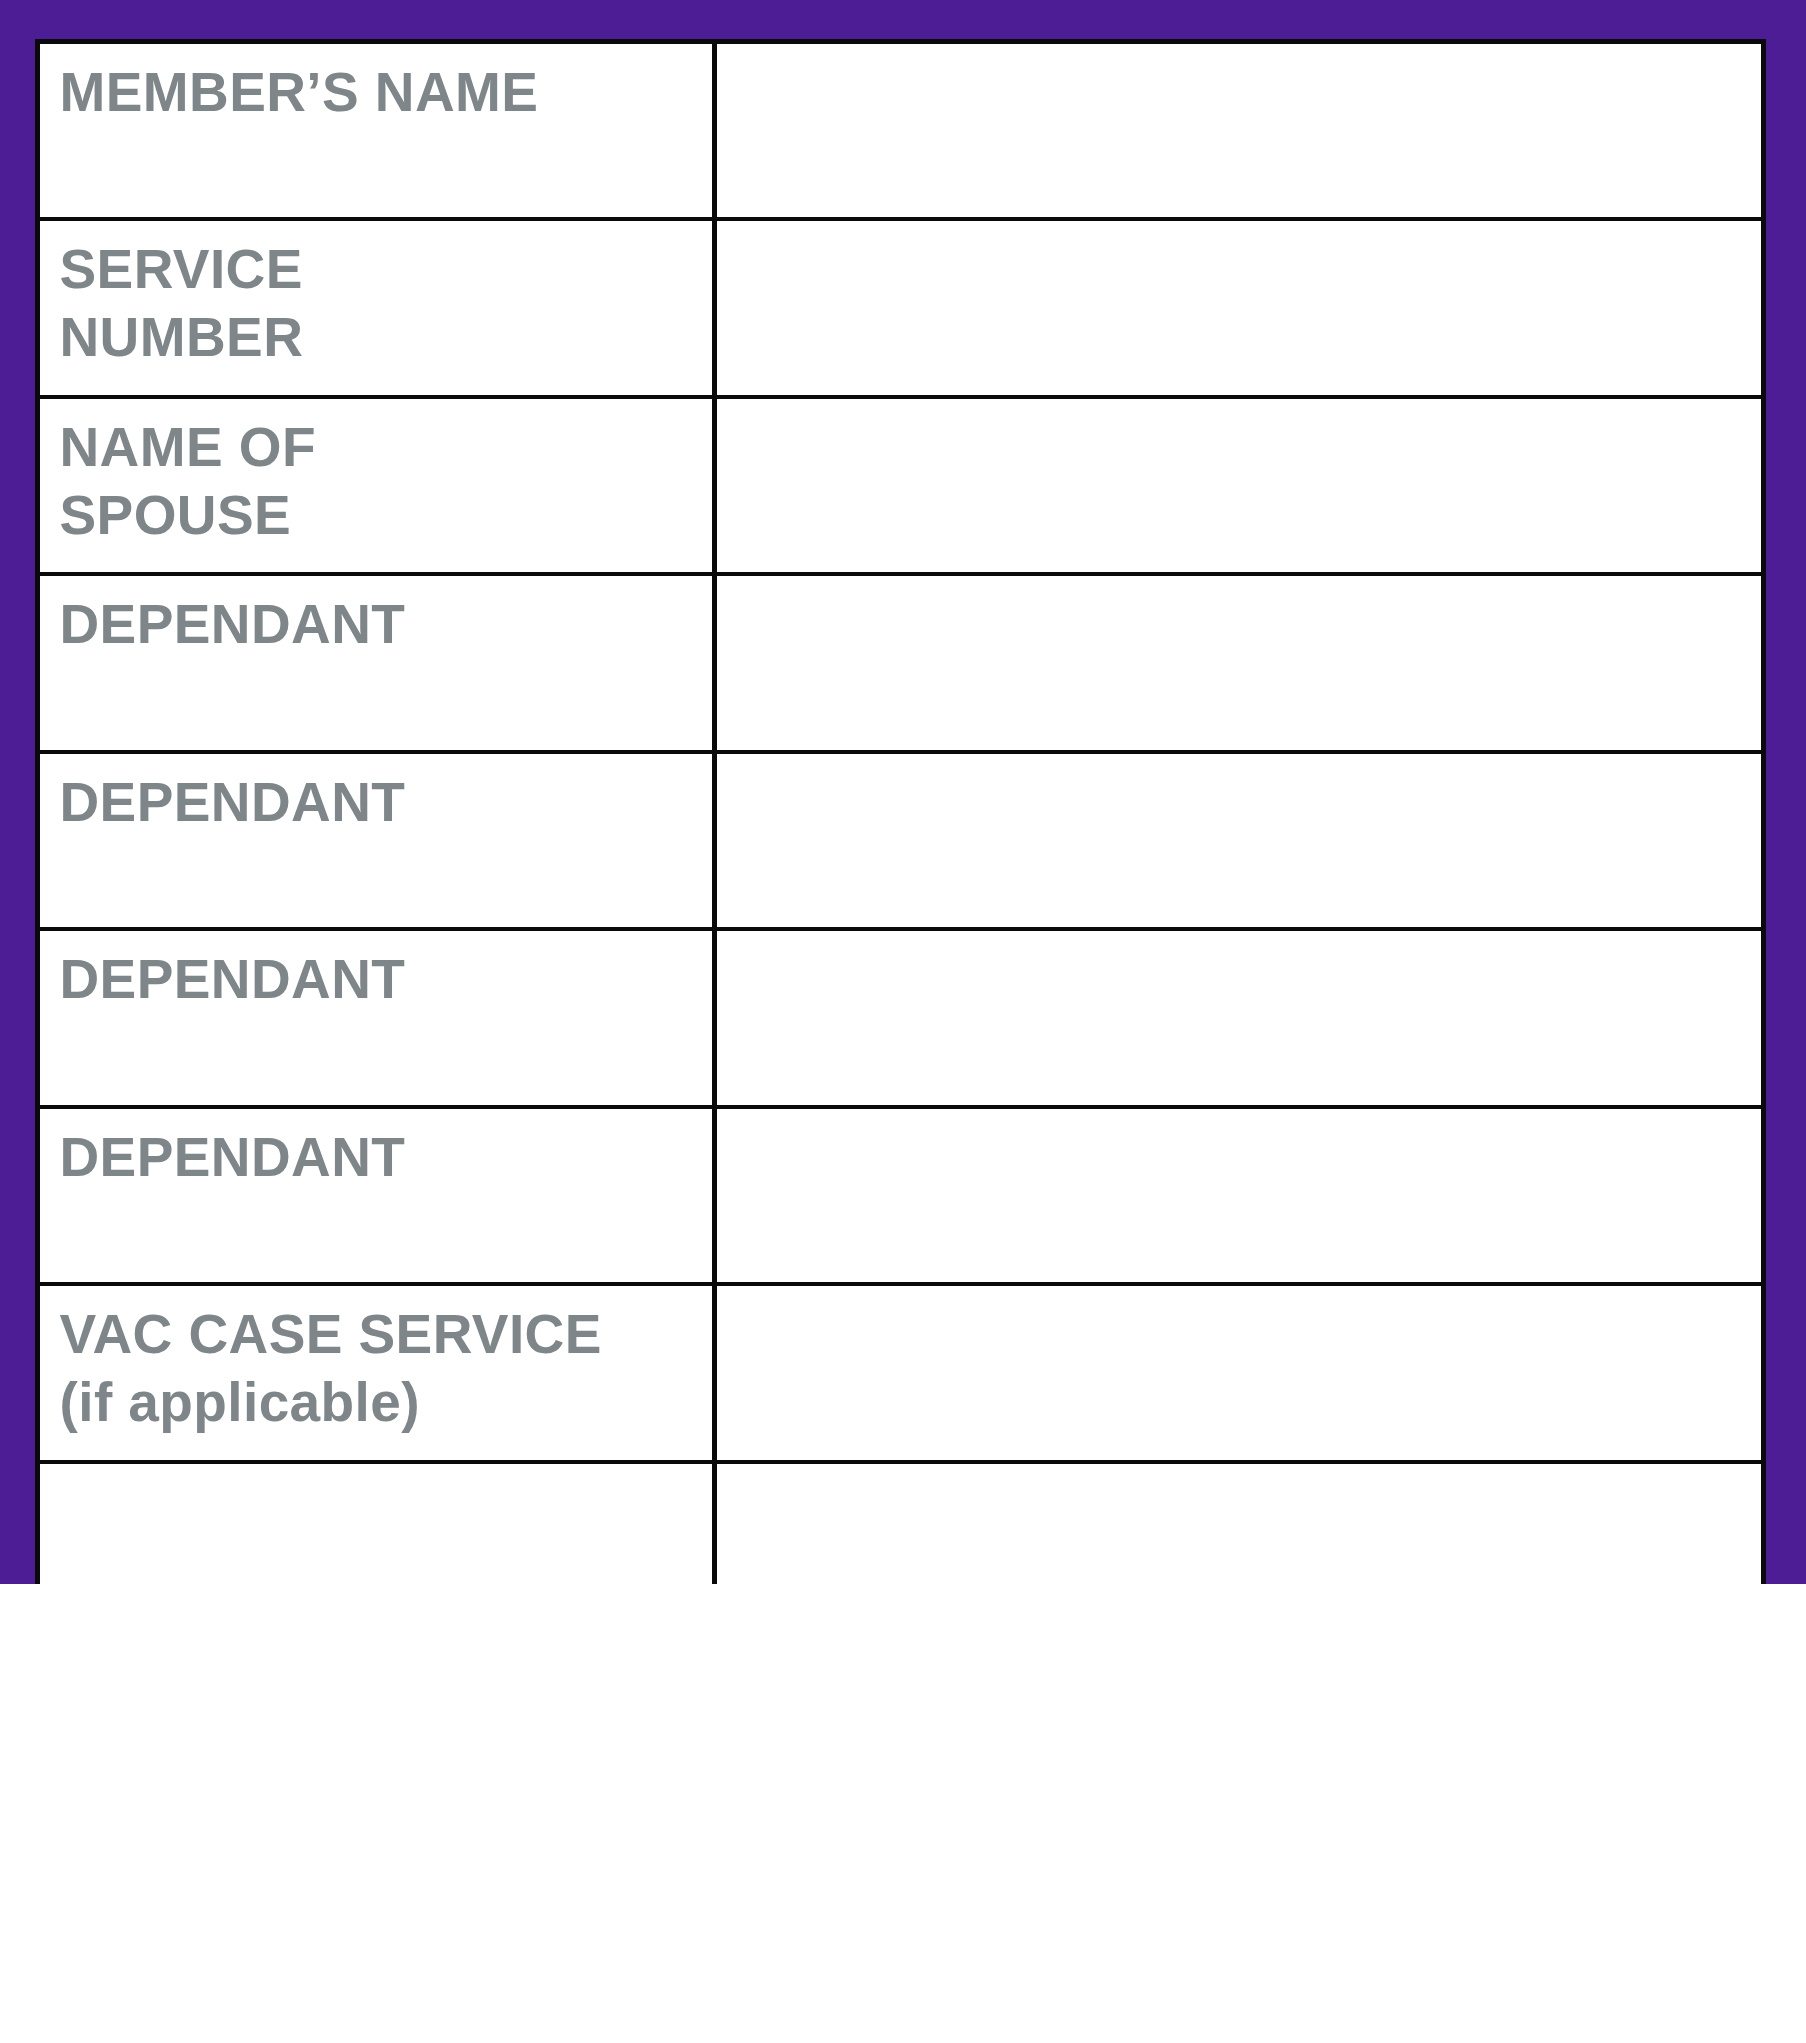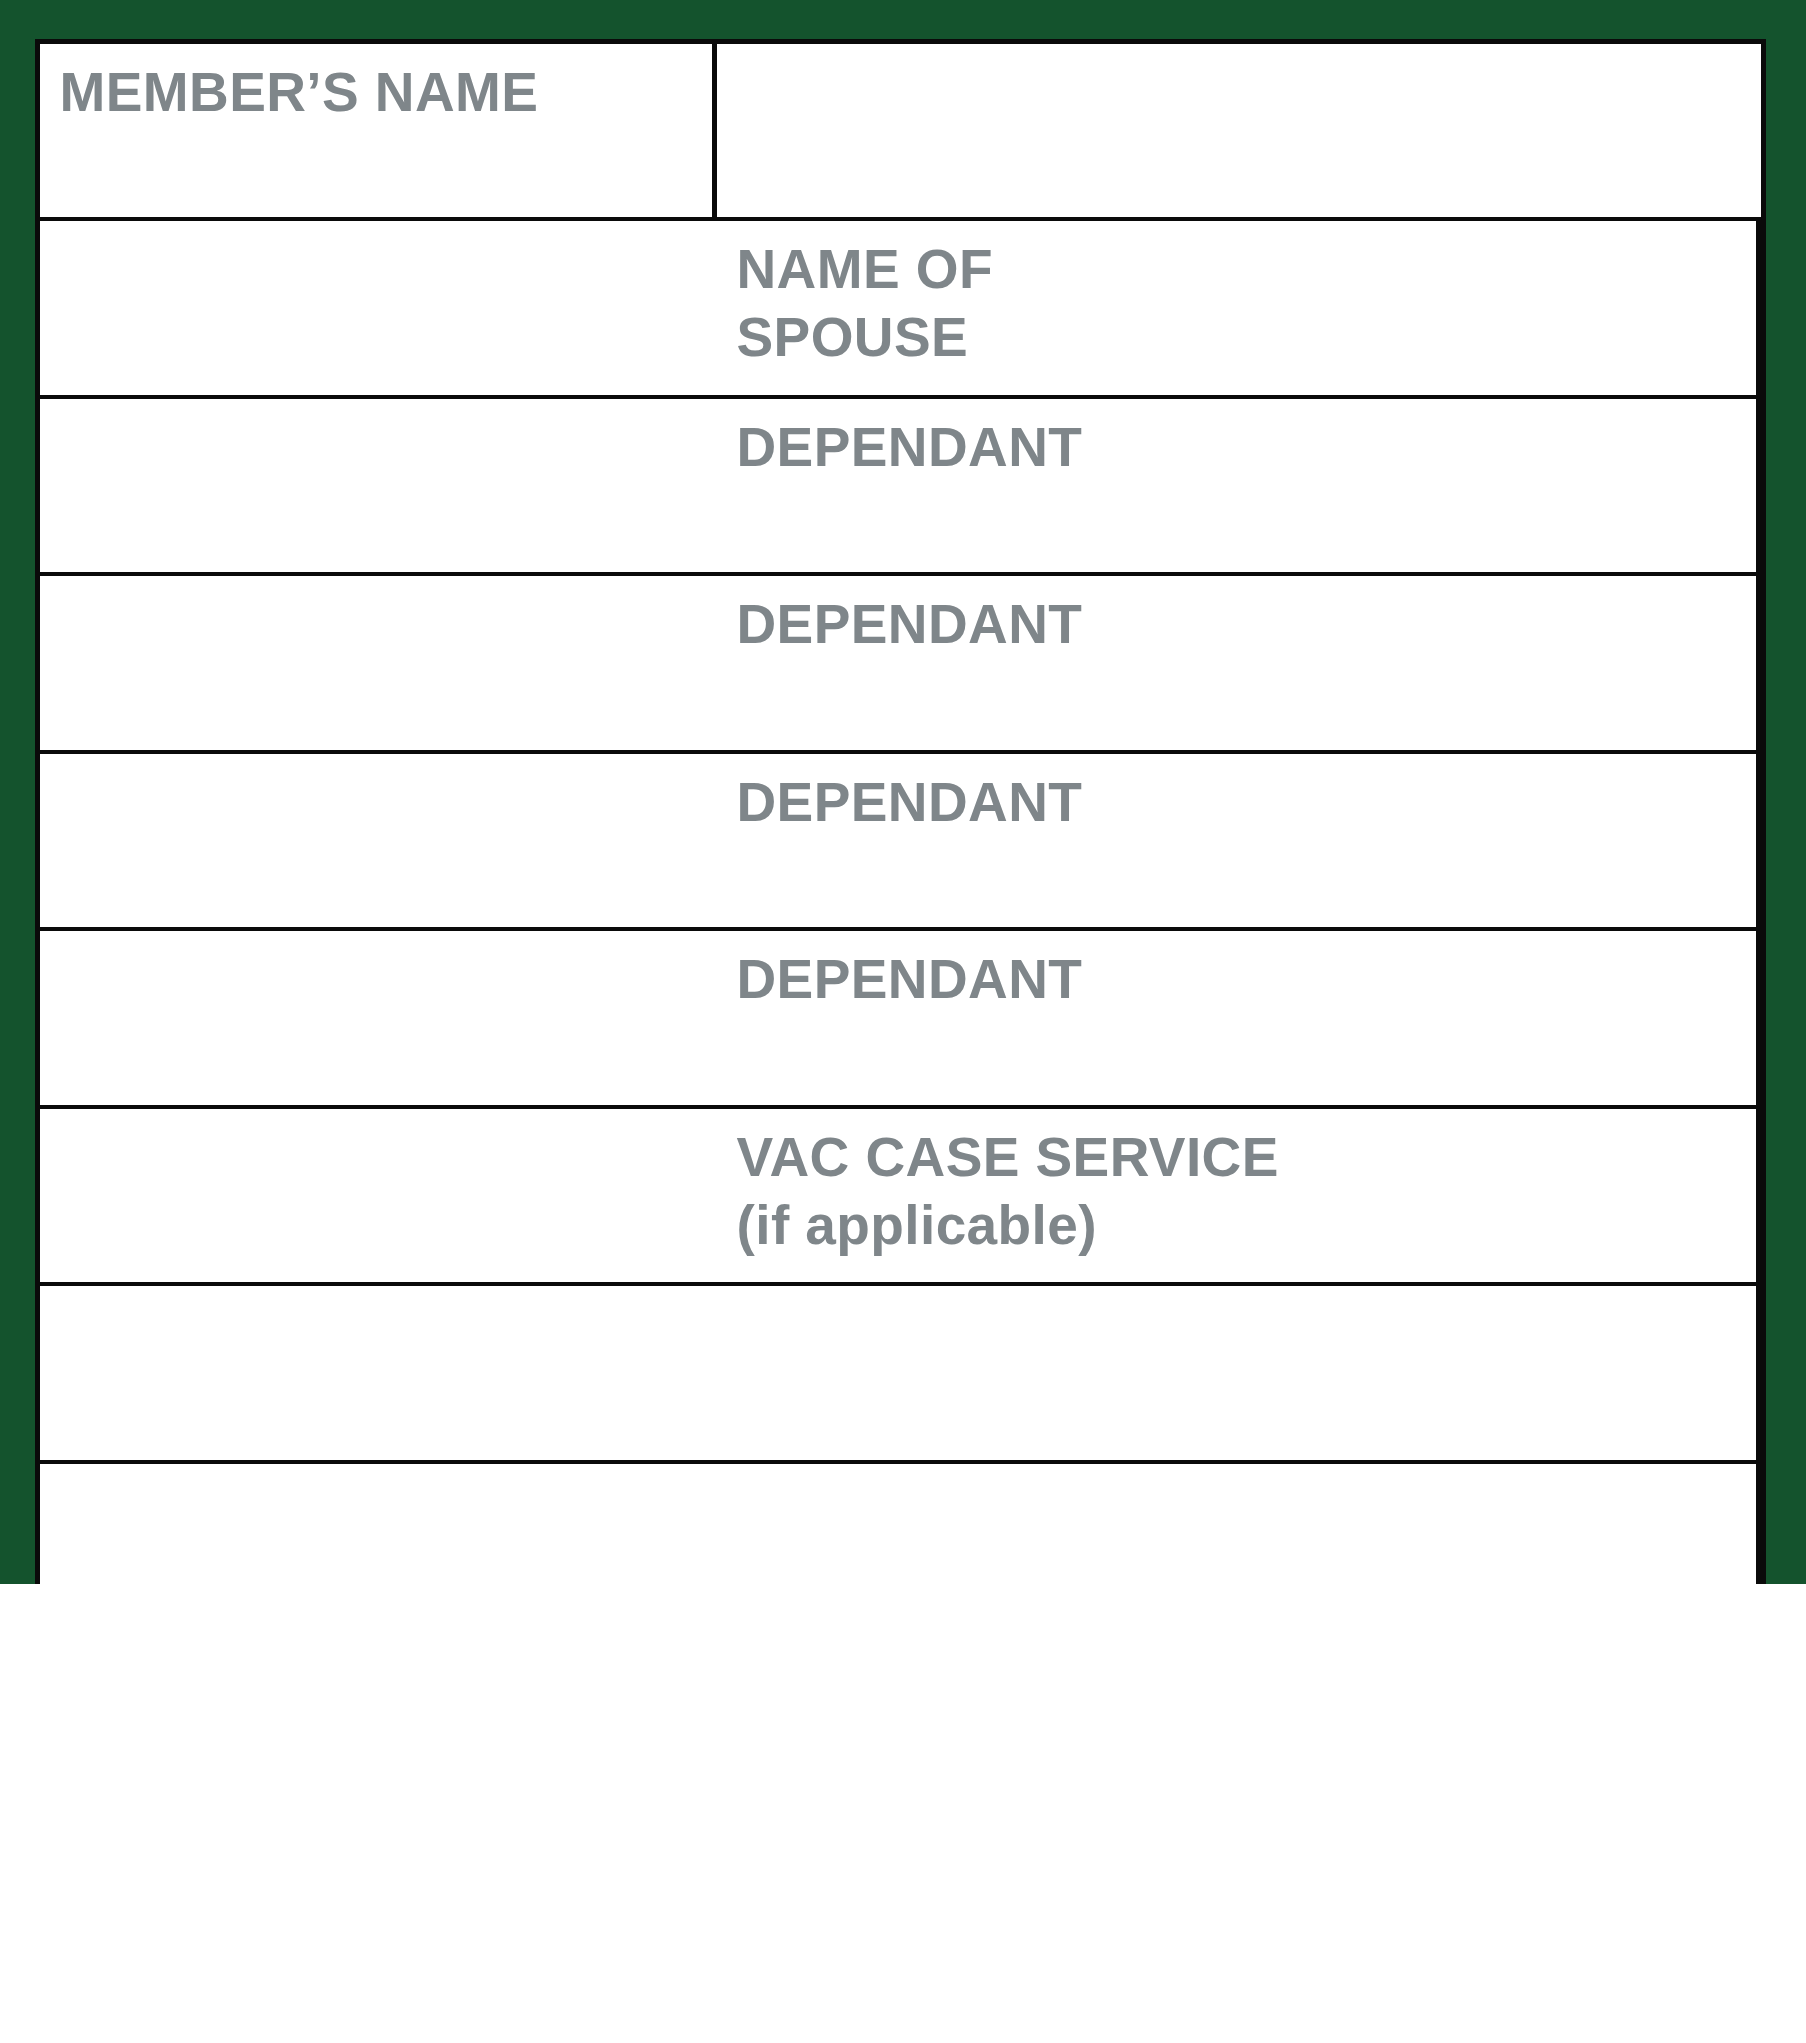--- a/index.html
+++ b/index.html
@@ -4,21 +4,21 @@
 <style>
   html, body {
     margin: 0;
     padding: 0;
     background: #ffffff;
   }
   .canvas {
     position: relative;
     width: 1807px;
     height: 1584px;
-    background: #14532d;
+    background: #4c1d95;
     font-family: "Liberation Sans", "DejaVu Sans", sans-serif;
   }
   .form-table {
     position: absolute;
     left: 35px;
     top: 39px;
     width: 1731px;
     height: 1962px;
     box-sizing: border-box;
     border: 5.3px solid #0a0a0a;
@@ -52,20 +52,24 @@
 <body>
 
 <div class="canvas">
   <div class="form-table">
 
     <div class="cell label-cell">
       <div class="label-text">MEMBER’S NAME</div>
     </div>
     <div class="cell"></div>
 
+    <div class="cell label-cell">
+      <div class="label-text">SERVICE
+NUMBER</div>
+    </div>
     <div class="cell"></div>
 
     <div class="cell label-cell">
       <div class="label-text">NAME OF
 SPOUSE</div>
     </div>
     <div class="cell"></div>
 
     <div class="cell label-cell">
       <div class="label-text">DEPENDANT</div>

